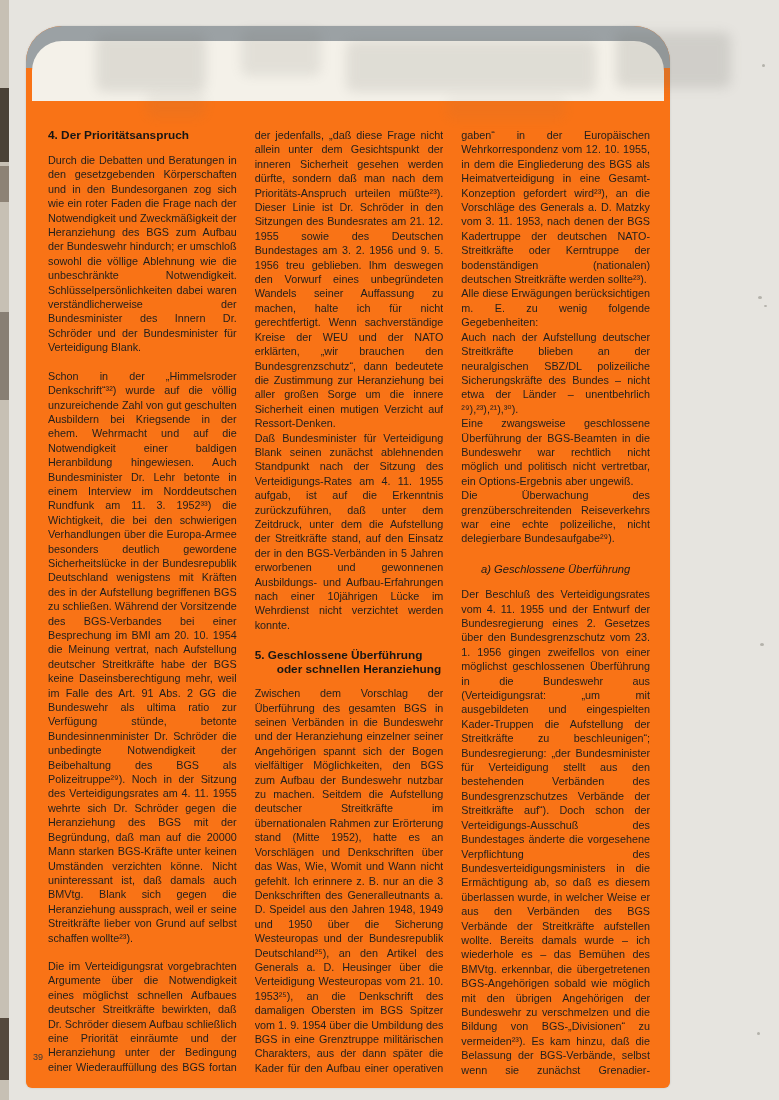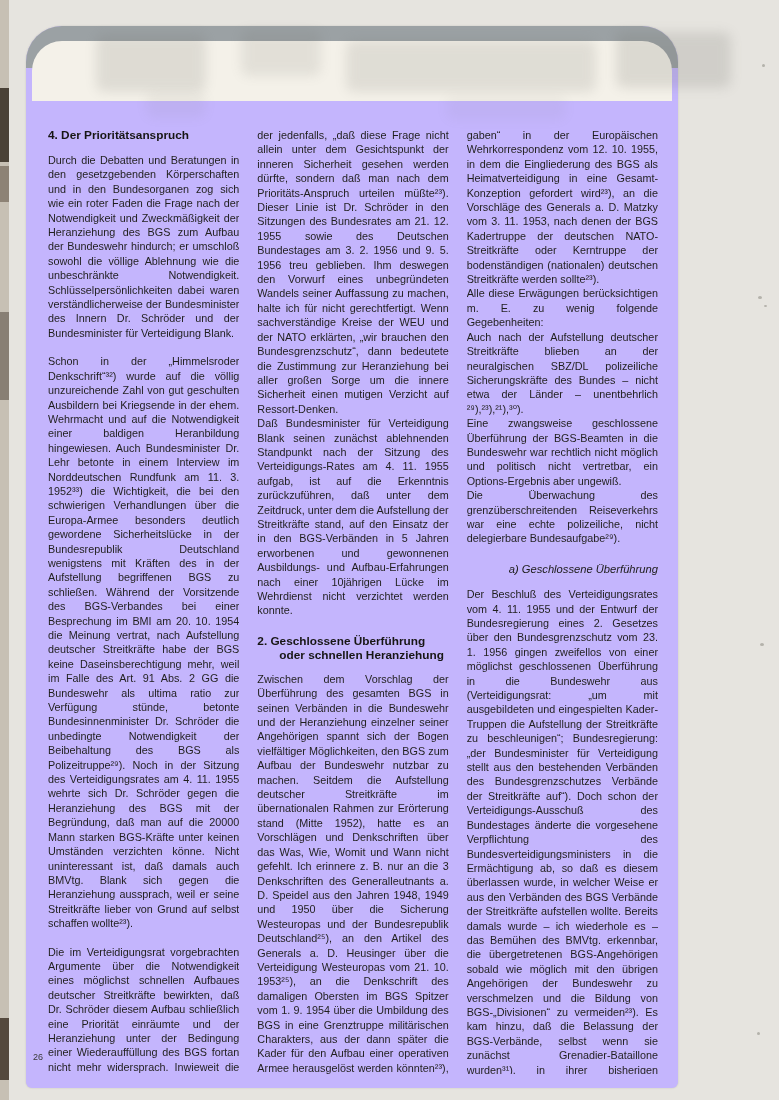--- a/index.html
+++ b/index.html
@@ -13,42 +13,41 @@
   .spine{position:absolute;left:0;top:0;width:9px;height:1100px;background:#c7c0b4;}
   .spine .seg1{position:absolute;left:0;top:88px;width:9px;height:74px;background:#4a4136;}
   .spine .seg2{position:absolute;left:0;top:166px;width:9px;height:36px;background:#8d8275;}
   .spine .seg3{position:absolute;left:0;top:312px;width:9px;height:88px;background:#6e6458;opacity:.7;}
   .spine .seg4{position:absolute;left:0;top:1018px;width:9px;height:62px;background:#55493d;}
   
   .speck{position:absolute;border-radius:50%;background:#8a8880;opacity:.55;}
   
   .page{
     position:absolute;left:26px;top:26px;width:644px;height:1062px;
-    background:#c4b5fd;border-radius:36px 36px 6px 6px;
+    background:#f97316;border-radius:36px 36px 6px 6px;
     box-shadow:0 0 2px rgba(0,0,0,.15);
-    padding-left:8px;
   }
   .band{position:absolute;top:0;left:0;right:0;height:42px;background:#9ba1a4;border-radius:36px 36px 0 0;}
   .band-curve{position:absolute;top:15px;left:6px;right:6px;height:60px;background:#f4f1e9;border-radius:30px 30px 0 0;}
   
   .ghost{position:absolute;filter:blur(6px);background:#6f6f68;border-radius:8px;}
   
   .content{
     position:absolute;top:102px;left:22px;right:20px;bottom:14px;
     display:flex;gap:18px;
   }
   .col{width:216px;overflow:hidden;color:#201f1d;
     font-size:10.8px;line-height:14.4px;text-align:justify;
     hyphens:auto;-webkit-hyphens:auto;}
   .col p{margin:0 0 14px 0;white-space:pre-line;}
   .col p:last-child{margin-bottom:0;}
   h3.sec{font-size:11.8px;line-height:14px;margin:0 0 11px 0;color:#171614;text-align:left;}
   h3.sec.mid{margin:16px 0 10px 0;}
   h3.sec .l2{display:block;padding-left:22px;}
-  h4.sub{font-size:11.2px;font-style:italic;font-weight:normal;margin:16px 0 11px 0;color:#1c1b19;text-align:right;}
+  h4.sub{font-size:11.2px;font-style:italic;font-weight:normal;margin:16px 0 11px 0;color:#1c1b19;text-align:center;}
   .pagenum{position:absolute;left:7px;top:1026px;font-size:9px;color:#3a3a38;}
 </style>
 </head>
 <body>
 
 <div class="scan">
 
   <div class="spine">
     <div class="seg1"></div>
     <div class="seg2"></div>
@@ -78,31 +77,31 @@
       <div class="col">
         <h3 class="sec">4. Der Prioritätsanspruch</h3>
         <p>Durch die Debatten und Beratungen in den gesetzgebenden Körperschaften und in den Bundesorganen zog sich wie ein roter Faden die Frage nach der Notwendigkeit und Zweckmäßigkeit der Heranziehung des BGS zum Aufbau der Bundeswehr hindurch; er umschloß sowohl die völlige Ablehnung wie die unbeschränkte Notwendigkeit. Schlüsselpersönlichkeiten dabei waren verständlicherweise der Bundesminister des Innern Dr. Schröder und der Bundesminister für Verteidigung Blank.</p>
         <p>Schon in der „Himmelsroder Denkschrift“³²) wurde auf die völlig unzureichende Zahl von gut geschulten Ausbildern bei Kriegsende in der ehem. Wehrmacht und auf die Notwendigkeit einer baldigen Heranbildung hingewiesen. Auch Bundesminister Dr. Lehr betonte in einem Interview im Norddeutschen Rundfunk am 11. 3. 1952³³) die Wichtigkeit, die bei den schwierigen Verhandlungen über die Europa-Armee besonders deutlich gewordene Sicherheitslücke in der Bundesrepublik Deutschland wenigstens mit Kräften des in der Aufstellung begriffenen BGS zu schließen. Während der Vorsitzende des BGS-Verbandes bei einer Besprechung im BMI am 20. 10. 1954 die Meinung vertrat, nach Aufstellung deutscher Streitkräfte habe der BGS keine Daseinsberechtigung mehr, weil im Falle des Art. 91 Abs. 2 GG die Bundeswehr als ultima ratio zur Verfügung stünde, betonte Bundesinnenminister Dr. Schröder die unbedingte Notwendigkeit der Beibehaltung des BGS als Polizeitruppe²⁹). Noch in der Sitzung des Verteidigungsrates am 4. 11. 1955 wehrte sich Dr. Schröder gegen die Heranziehung des BGS mit der Begründung, daß man auf die 20000 Mann starken BGS-Kräfte unter keinen Umständen verzichten könne. Nicht uninteressant ist, daß damals auch BMVtg. Blank sich gegen die Heranziehung aussprach, weil er seine Streitkräfte lieber von Grund auf selbst schaffen wollte²³).</p>
         <p>Die im Verteidigungsrat vorgebrachten Argumente über die Notwendigkeit eines möglichst schnellen Aufbaues deutscher Streitkräfte bewirkten, daß Dr. Schröder diesem Aufbau schließlich eine Priorität einräumte und der Heranziehung unter der Bedingung einer Wiederauffüllung des BGS fortan nicht mehr widersprach. Inwieweit die von verschiedenen Seiten (BGS-Verband, Parlament, Kommandeure im BGS) behauptete Hinneigung der überwiegenden Mehrheit der BGS-Angehörigen zu den Streitkräften (80 bis 90 %!) diese Einstellung mit beeinflußt hat, bleibe dahingestellt. In der Sitzung des Ausschusses des Deutschen Bundestages für Angelegenheiten der inneren Verwaltung über die Heranziehung des BGS erklärte Dr. Schrö-</p>
       </div>
 
       <div class="col">
         <p>der jedenfalls, „daß diese Frage nicht allein unter dem Gesichtspunkt der inneren Sicherheit gesehen werden dürfte, sondern daß man nach dem Prioritäts-Anspruch urteilen müßte²³). Dieser Linie ist Dr. Schröder in den Sitzungen des Bundesrates am 21. 12. 1955 sowie des Deutschen Bundestages am 3. 2. 1956 und 9. 5. 1956 treu geblieben. Ihm deswegen den Vorwurf eines unbegründeten Wandels seiner Auffassung zu machen, halte ich für nicht gerechtfertigt. Wenn sachverständige Kreise der WEU und der NATO erklärten, „wir brauchen den Bundesgrenzschutz“, dann bedeutete die Zustimmung zur Heranziehung bei aller großen Sorge um die innere Sicherheit einen mutigen Verzicht auf Ressort-Denken.
 Daß Bundesminister für Verteidigung Blank seinen zunächst ablehnenden Standpunkt nach der Sitzung des Verteidigungs-Rates am 4. 11. 1955 aufgab, ist auf die Erkenntnis zurückzuführen, daß unter dem Zeitdruck, unter dem die Aufstellung der Streitkräfte stand, auf den Einsatz der in den BGS-Verbänden in 5 Jahren erworbenen und gewonnenen Ausbildungs- und Aufbau-Erfahrungen nach einer 10jährigen Lücke im Wehrdienst nicht verzichtet werden konnte.</p>
-        <h3 class="sec mid"><span>2. Geschlossene Überführung</span><span class="l2">oder schnellen Heranziehung</span></h3>
+        <h3 class="sec mid"><span>5. Geschlossene Überführung</span><span class="l2">oder schnellen Heranziehung</span></h3>
         <p>Zwischen dem Vorschlag der Überführung des gesamten BGS in seinen Verbänden in die Bundeswehr und der Heranziehung einzelner seiner Angehörigen spannt sich der Bogen vielfältiger Möglichkeiten, den BGS zum Aufbau der Bundeswehr nutzbar zu machen. Seitdem die Aufstellung deutscher Streitkräfte im übernationalen Rahmen zur Erörterung stand (Mitte 1952), hatte es an Vorschlägen und Denkschriften über das Was, Wie, Womit und Wann nicht gefehlt. Ich erinnere z. B. nur an die 3 Denkschriften des Generalleutnants a. D. Speidel aus den Jahren 1948, 1949 und 1950 über die Sicherung Westeuropas und der Bundesrepublik Deutschland²⁵), an den Artikel des Generals a. D. Heusinger über die Verteidigung Westeuropas vom 21. 10. 1953²⁵), an die Denkschrift des damaligen Obersten im BGS Spitzer vom 1. 9. 1954 über die Umbildung des BGS in eine Grenztruppe militärischen Charakters, aus der dann später die Kader für den Aufbau einer operativen Armee herausgelöst werden könnten²³), an die Denkschrift des Vorsitzenden des BGS-Verbandes vom 7. 9. 1954, in der vorgeschlagen wird, aus dem aufzulösenden BGS an der SBZ/DL militärische Verzögerungskräfte (Grenztruppe) aufzustellen, hinter denen die alliierten Divisionen zum Eingreifen bereitstünden²³), an den Artikel „Der Bundesverteidigungsrat vor entscheidenden Auf-</p>
       </div>
 
       <div class="col">
         <p>gaben“ in der Europäischen Wehrkorrespondenz vom 12. 10. 1955, in dem die Eingliederung des BGS als Heimatverteidigung in eine Gesamt-Konzeption gefordert wird²³), an die Vorschläge des Generals a. D. Matzky vom 3. 11. 1953, nach denen der BGS Kadertruppe der deutschen NATO-Streitkräfte oder Kerntruppe der bodenständigen (nationalen) deutschen Streitkräfte werden sollte²³).
 Alle diese Erwägungen berücksichtigen m. E. zu wenig folgende Gegebenheiten:
 Auch nach der Aufstellung deutscher Streitkräfte blieben an der neuralgischen SBZ/DL polizeiliche Sicherungskräfte des Bundes – nicht etwa der Länder – unentbehrlich ²⁹),²³),²¹),³⁰).
 Eine zwangsweise geschlossene Überführung der BGS-Beamten in die Bundeswehr war rechtlich nicht möglich und politisch nicht vertretbar, ein Options-Ergebnis aber ungewiß.
 Die Überwachung des grenzüberschreitenden Reiseverkehrs war eine echte polizeiliche, nicht delegierbare Bundesaufgabe²⁹).</p>
         <h4 class="sub">a) Geschlossene Überführung</h4>
         <p>Der Beschluß des Verteidigungsrates vom 4. 11. 1955 und der Entwurf der Bundesregierung eines 2. Gesetzes über den Bundesgrenzschutz vom 23. 1. 1956 gingen zweifellos von einer möglichst geschlossenen Überführung in die Bundeswehr aus (Verteidigungsrat: „um mit ausgebildeten und eingespielten Kader-Truppen die Aufstellung der Streitkräfte zu beschleunigen“; Bundesregierung: „der Bundesminister für Verteidigung stellt aus den bestehenden Verbänden des Bundesgrenzschutzes Verbände der Streitkräfte auf“). Doch schon der Verteidigungs-Ausschuß des Bundestages änderte die vorgesehene Verpflichtung des Bundesverteidigungsministers in die Ermächtigung ab, so daß es diesem überlassen wurde, in welcher Weise er aus den Verbänden des BGS Verbände der Streitkräfte aufstellen wollte. Bereits damals wurde – ich wiederhole es – das Bemühen des BMVtg. erkennbar, die übergetretenen BGS-Angehörigen sobald wie möglich mit den übrigen Angehörigen der Bundeswehr zu verschmelzen und die Bildung von BGS-„Divisionen“ zu vermeiden²³). Es kam hinzu, daß die Belassung der BGS-Verbände, selbst wenn sie zunächst Grenadier-Bataillone wurden³¹), in ihrer bisherigen personellen Zusammensetzung dem nach Aufstieg und gehobener Verantwortung strebenden Soldaten nicht behagte²⁸). Selbst wenn diese nach dem Y-Tag aus dem BGS entstandenen Truppenteile erfreulicherweise noch von dem Bewußtsein der Zusammengehörigkeit getragen werden, so konnte doch nicht ausbleiben, daß ihre Angehörigen im weiteren Verlauf des</p>
       </div>
 
     </div>
 
-    <div class="pagenum">26</div>
+    <div class="pagenum">39</div>
   </div>
 </div>
 
 </body></html>

